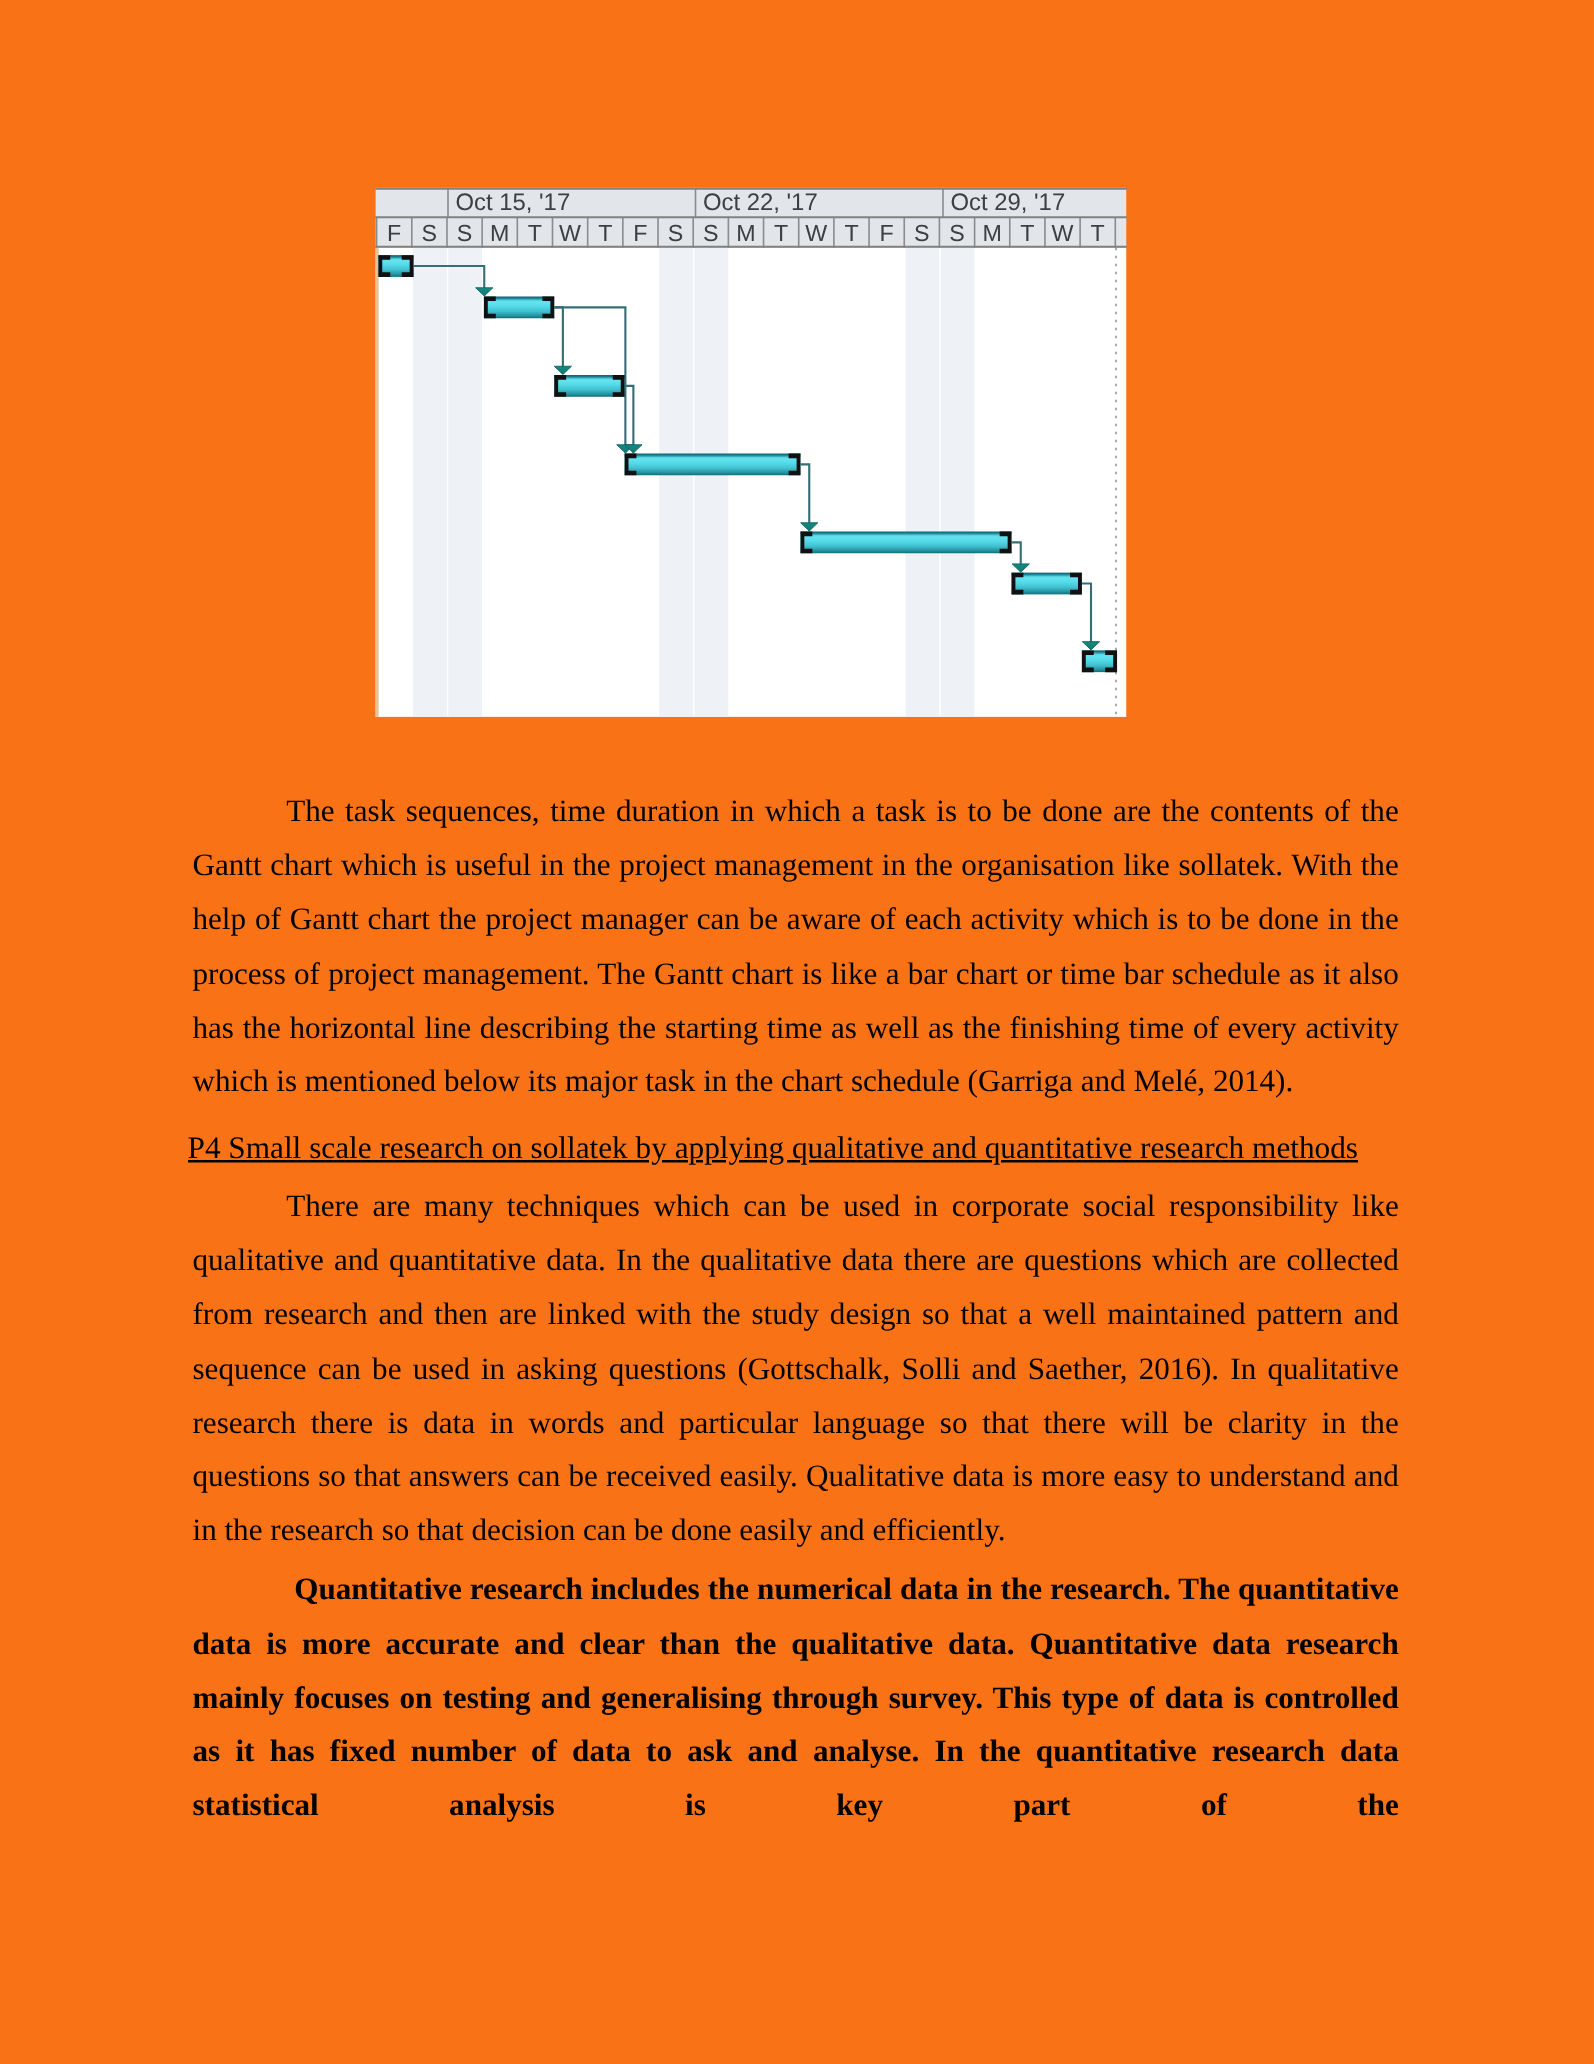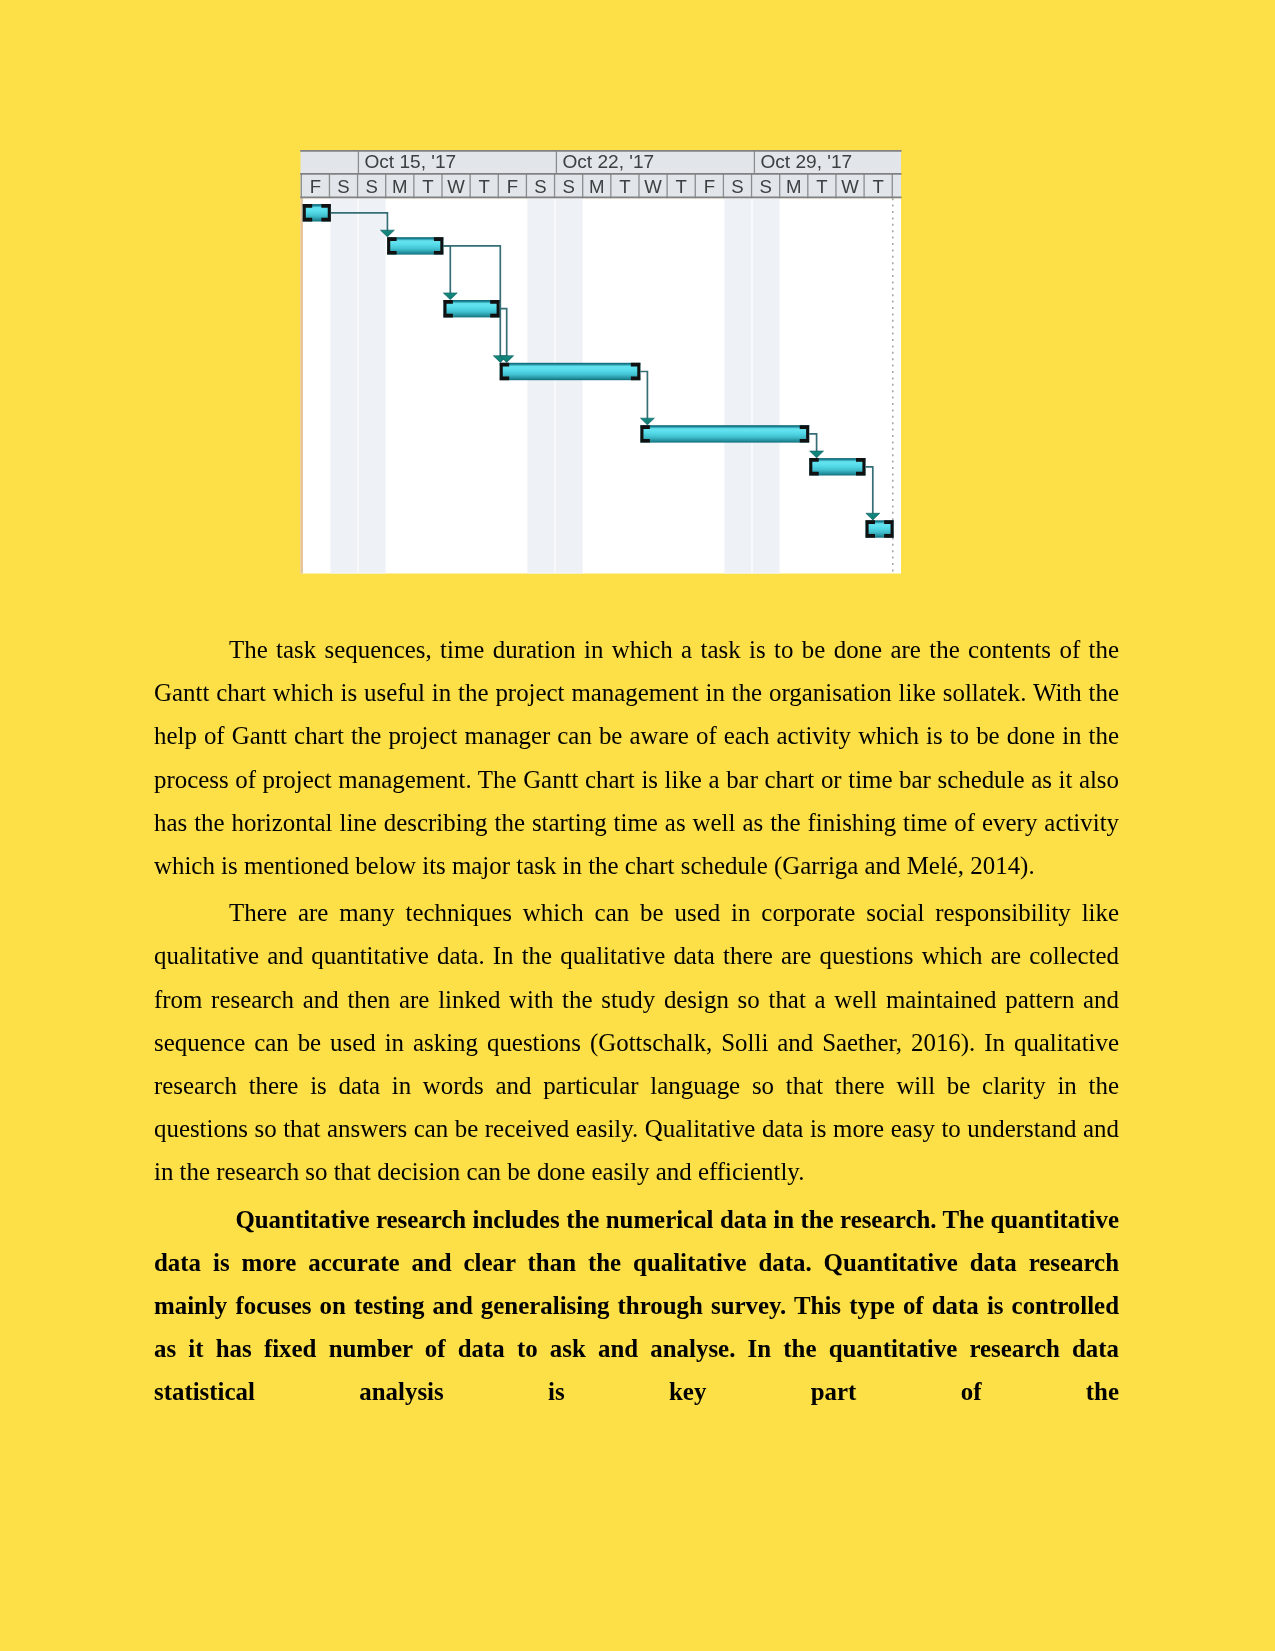--- a/index.html
+++ b/index.html
@@ -5,21 +5,21 @@
 <style>
   html,body{margin:0;padding:0;}
   body{
     width:1275px;height:1651px;
     background:#ffffff;
     font-family:"Liberation Serif", serif;
     color:#000;
     overflow:hidden;
     -webkit-font-smoothing:antialiased;
   }
-  .page{position:relative;width:1275px;height:1651px;background:#fde047;}
+  .page{position:relative;width:1275px;height:1651px;background:#f97316;}
 
   
   .figure{position:absolute;left:298px;top:146px;width:607px;height:434px;}
   .gantt-svg{display:block;}
   .ts-week{font-family:"Liberation Sans",sans-serif;font-size:19.1px;fill:#3c4043;}
   .ts-day{font-family:"Liberation Sans",sans-serif;font-size:18.6px;fill:#3c4043;text-anchor:middle;}
 
   
   .content{position:absolute;left:150px;top:624px;width:973px;transform:translateZ(0);}
   p.body{
@@ -194,17 +194,18 @@
           <text class="ts-day" x="580.17" y="46.7">T</text>
           <line x1="2.2" y1="4.85" x2="603.5" y2="4.85" stroke="#7f8183" stroke-width="1.7"></line>
           <line x1="2.2" y1="27.8" x2="603.5" y2="27.8" stroke="#7f8183" stroke-width="1.7"></line>
           <line x1="2.2" y1="51.35" x2="603.5" y2="51.35" stroke="#7f8183" stroke-width="1.7"></line>
         </svg>
       </div>
   </div>
 
   <div class="content">
     <p class="body"><span class="indent"></span><span>The task sequences, time duration in which a task is to be done are the contents of the Gantt chart which is useful in the project management in the organisation like sollatek. With the help of Gantt chart the project manager can be aware of each activity which is to be done in the process of project management. The Gantt chart is like a bar chart or time bar schedule as it also has the horizontal line describing the starting time as well as the finishing time of every activity which is mentioned below its major task in the chart schedule (Garriga and Melé, 2014).</span></p>
+    <p class="sub"><span>P4 Small scale research on sollatek by applying qualitative and quantitative research methods</span></p>
     <p class="body"><span class="indent"></span><span>There are many techniques which can be used in corporate social responsibility like qualitative and quantitative data. In the qualitative data there are questions which are collected from research and then are linked with the study design so that a well maintained pattern and sequence can be used in asking questions (Gottschalk, Solli and Saether, 2016). In qualitative research there is data in words and particular language so that there will be clarity in the questions so that answers can be received easily. Qualitative data is more easy to understand and in the research so that decision can be done easily and efficiently.</span></p>
     <p class="body continued"><span class="indent2"></span><span> Quantitative research includes the numerical data in the research. The quantitative data is more accurate and clear than the qualitative data. Quantitative data research mainly focuses on testing and generalising through survey. This type of data is controlled as it has fixed number of data to ask and analyse. In the quantitative research data statistical analysis is key part of the</span></p>
   </div>
 
 </div>
 
 </body></html>

